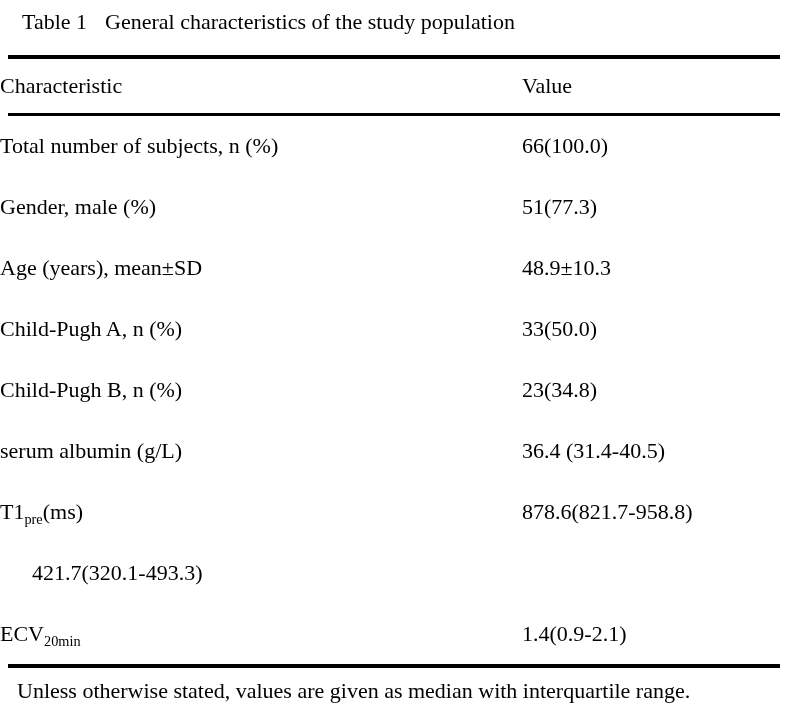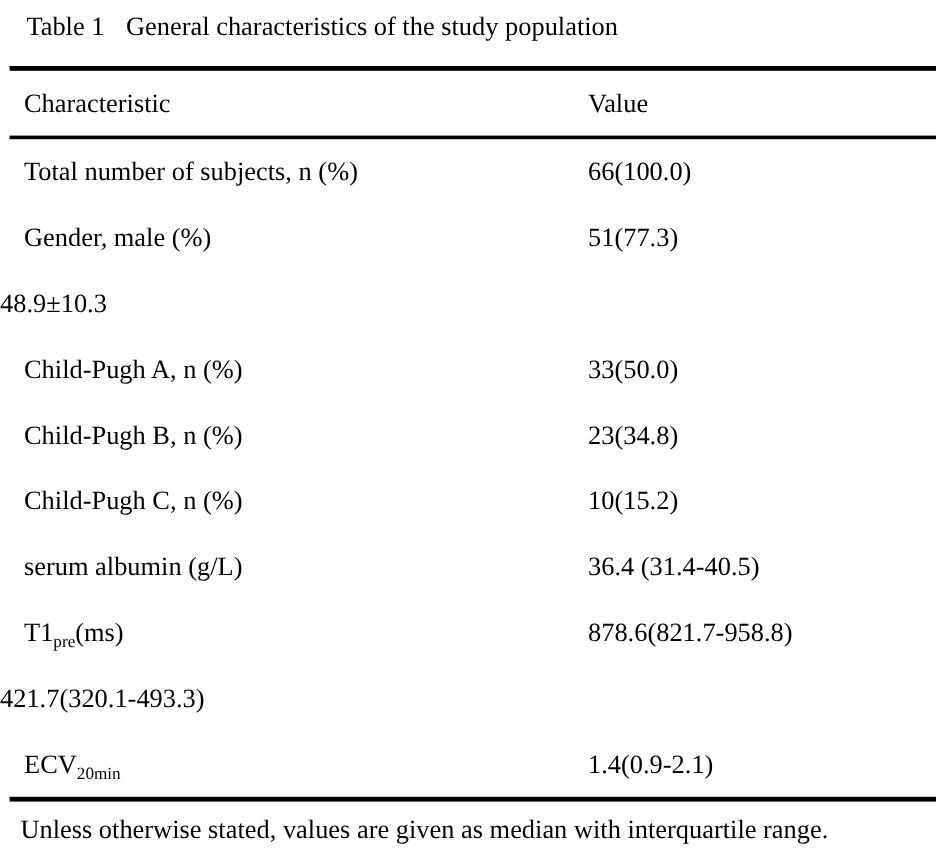--- a/index.html
+++ b/index.html
@@ -33,26 +33,26 @@
   .rule-mid    { height: 3px; }
   .rule-bottom { height: 4px; }
   .row {
     display: flex;
     align-items: center;
   }
   .header-row { height: 54px; }
   .cell-label {
     box-sizing: border-box;
     width: 490px;
-    padding-left: 20px;
     white-space: nowrap;
   }
   .cell-value {
     flex: 1;
     white-space: nowrap;
+    margin-left: 32px;
   }
   .tbody {
     display: flex;
     flex-direction: column;
     height: 548px;
   }
   .data-row { flex: 1; }
   .cell-label sub {
     font-size: 0.65em;
     line-height: 0;
@@ -85,33 +85,30 @@
   <div class="tbody" id="tbody">
       <div class="row data-row">
         <div class="cell-label"><span>Total number of subjects, n (%)</span></div>
         <div class="cell-value">66(100.0)</div>
       </div>
       <div class="row data-row">
         <div class="cell-label"><span>Gender, male (%)</span></div>
         <div class="cell-value">51(77.3)</div>
       </div>
       <div class="row data-row">
+        <div class="cell-label"><span>Age (years), mean±SD</span></div>
         <div class="cell-value">48.9±10.3</div>
       </div>
       <div class="row data-row">
         <div class="cell-label"><span>Child-Pugh A, n (%)</span></div>
         <div class="cell-value">33(50.0)</div>
       </div>
       <div class="row data-row">
         <div class="cell-label"><span>Child-Pugh B, n (%)</span></div>
         <div class="cell-value">23(34.8)</div>
-      </div>
-      <div class="row data-row">
-        <div class="cell-label"><span>Child-Pugh C, n (%)</span></div>
-        <div class="cell-value">10(15.2)</div>
       </div>
       <div class="row data-row">
         <div class="cell-label"><span>serum albumin (g/L)</span></div>
         <div class="cell-value">36.4 (31.4-40.5)</div>
       </div>
       <div class="row data-row">
         <div class="cell-label"><span>T1</span><sub>pre</sub><span>(ms)</span></div>
         <div class="cell-value">878.6(821.7-958.8)</div>
       </div>
       <div class="row data-row">

